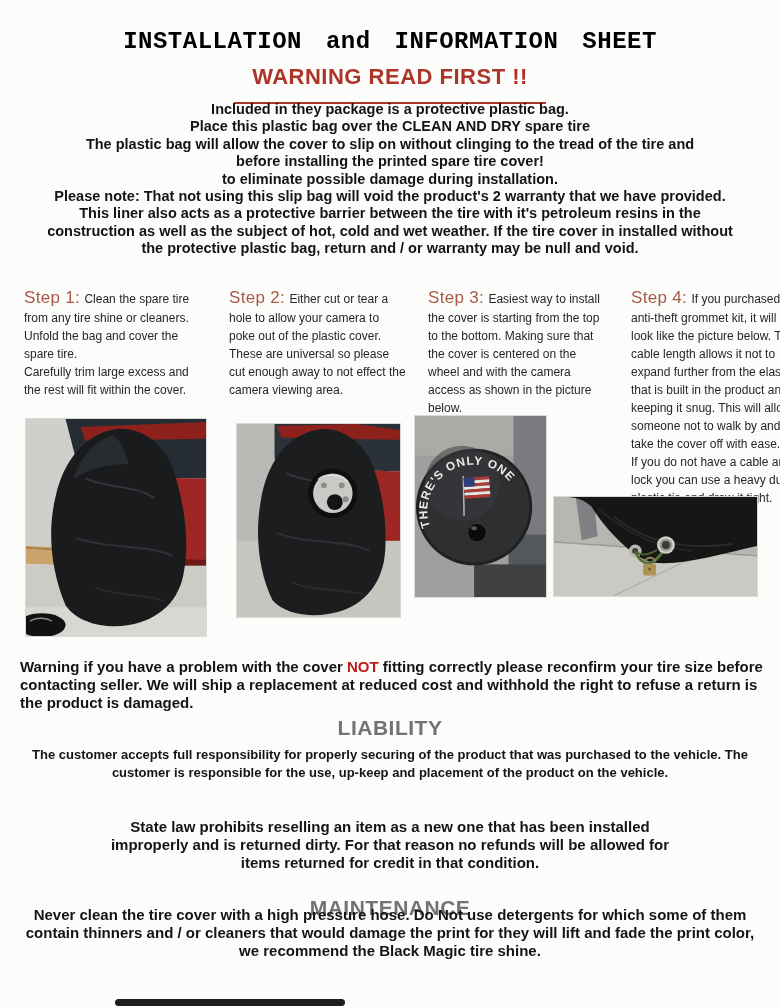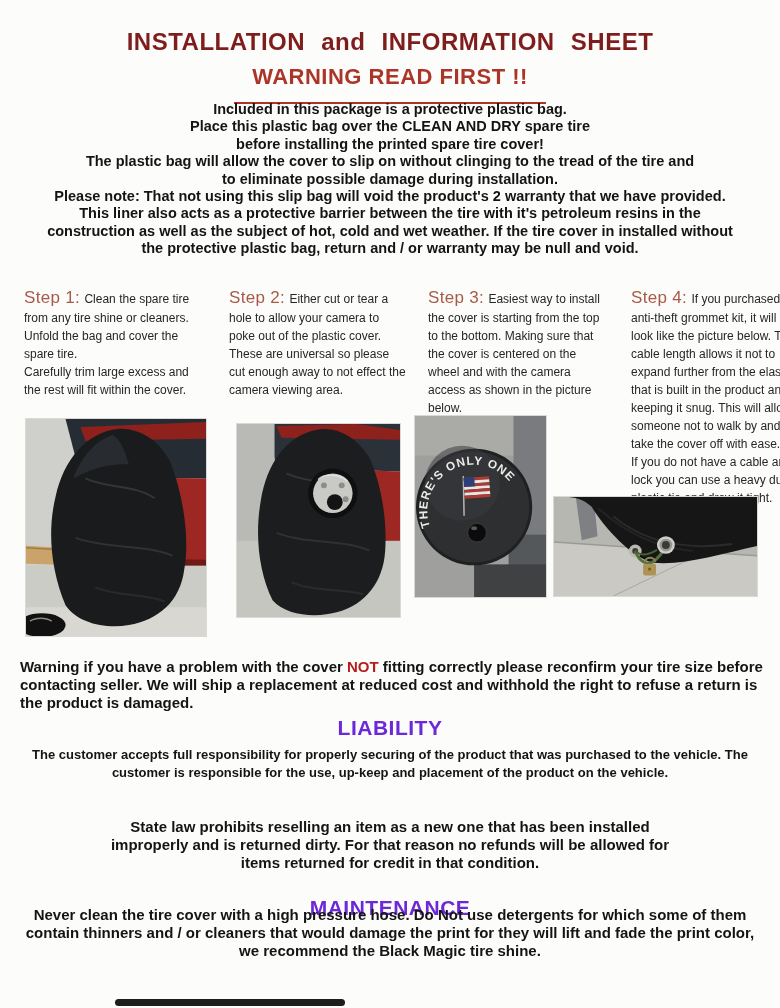--- a/index.html
+++ b/index.html
@@ -8,21 +8,21 @@
     background:#fcfcfa;
     font-family:"Liberation Sans", sans-serif;
     color:#161616;
     position:relative;
     overflow:hidden;
   }
   .abs{position:absolute;}
   
   .title{
     top:28px;left:0;width:780px;text-align:center;
-    font-size:24px;font-weight:bold;letter-spacing:.5px;word-spacing:9px;color:#7f1d1d;
+    font-size:24px;font-weight:bold;letter-spacing:.5px;word-spacing:9px;color:#000000;font-family:Liberation Mono, monospace;
   }
   .warn-head-wrap{top:64px;left:0;width:780px;text-align:center;}
   .warn-head{
     display:inline-block;
     font-size:22px;font-weight:bold;letter-spacing:.5px;
     color:#ac3529;border-bottom:2px solid #ac3529;padding:0 18px 12px 18px;
   }
   
   .intro{top:101px;left:0;width:780px;text-align:center;}
   .intro .line{
@@ -49,21 +49,21 @@
   .photo3{left:414px;top:415px;width:133px;height:183px;}
   .photo4{left:553px;top:496px;width:205px;height:101px;}
   
   .fit-warning{
     top:658px;left:20px;width:744px;
     font-size:15px;font-weight:bold;line-height:18px;color:#141414;text-align:left;
   }
   .red-inline{color:#b91c1c;}
   .section-head{
     left:0;width:780px;text-align:center;
-    font-size:21px;font-weight:bold;letter-spacing:.5px;color:#6d28d9;
+    font-size:21px;font-weight:bold;letter-spacing:.5px;color:#737373;
   }
   .liability-head{top:716px;}
   .liability-body{
     top:746px;left:30px;width:720px;text-align:center;
     font-size:13px;font-weight:bold;line-height:18px;color:#141414;
   }
   .state-law{
     top:818px;left:90px;width:600px;text-align:center;
     font-size:15px;font-weight:bold;line-height:18px;color:#141414;
   }
@@ -80,24 +80,24 @@
 </head>
 <body>
 
 <div class="abs title">INSTALLATION and INFORMATION SHEET</div>
 
 <div class="abs warn-head-wrap">
   <span class="warn-head">WARNING READ FIRST !!</span>
 </div>
 
 <div class="abs intro">
-  <div class="line">Included in this package is a protective plastic bag.</div>
+  <div class="line">Included in they package is a protective plastic bag.</div>
   <div class="line">Place this plastic bag over the CLEAN AND DRY spare tire</div>
+  <div class="line">The plastic bag will allow the cover to slip on without clinging to the tread of the tire and</div>
   <div class="line">before installing the printed spare tire cover!</div>
-  <div class="line">The plastic bag will allow the cover to slip on without clinging to the tread of the tire and</div>
   <div class="line">to eliminate possible damage during installation.</div>
   <div class="line">Please note: That not using this slip bag will void the product's 2 warranty that we have provided.</div>
   <div class="line">This liner also acts as a protective barrier between the tire with it's petroleum resins in the</div>
   <div class="line">construction as well as the subject of hot, cold and wet weather.  If the tire cover in installed without</div>
   <div class="line">the protective plastic bag, return and / or warranty may be null and void.</div>
 </div>
 
 <div class="abs steps">
   <div class="step step1">
     <span class="step-label">Step 1:</span>

